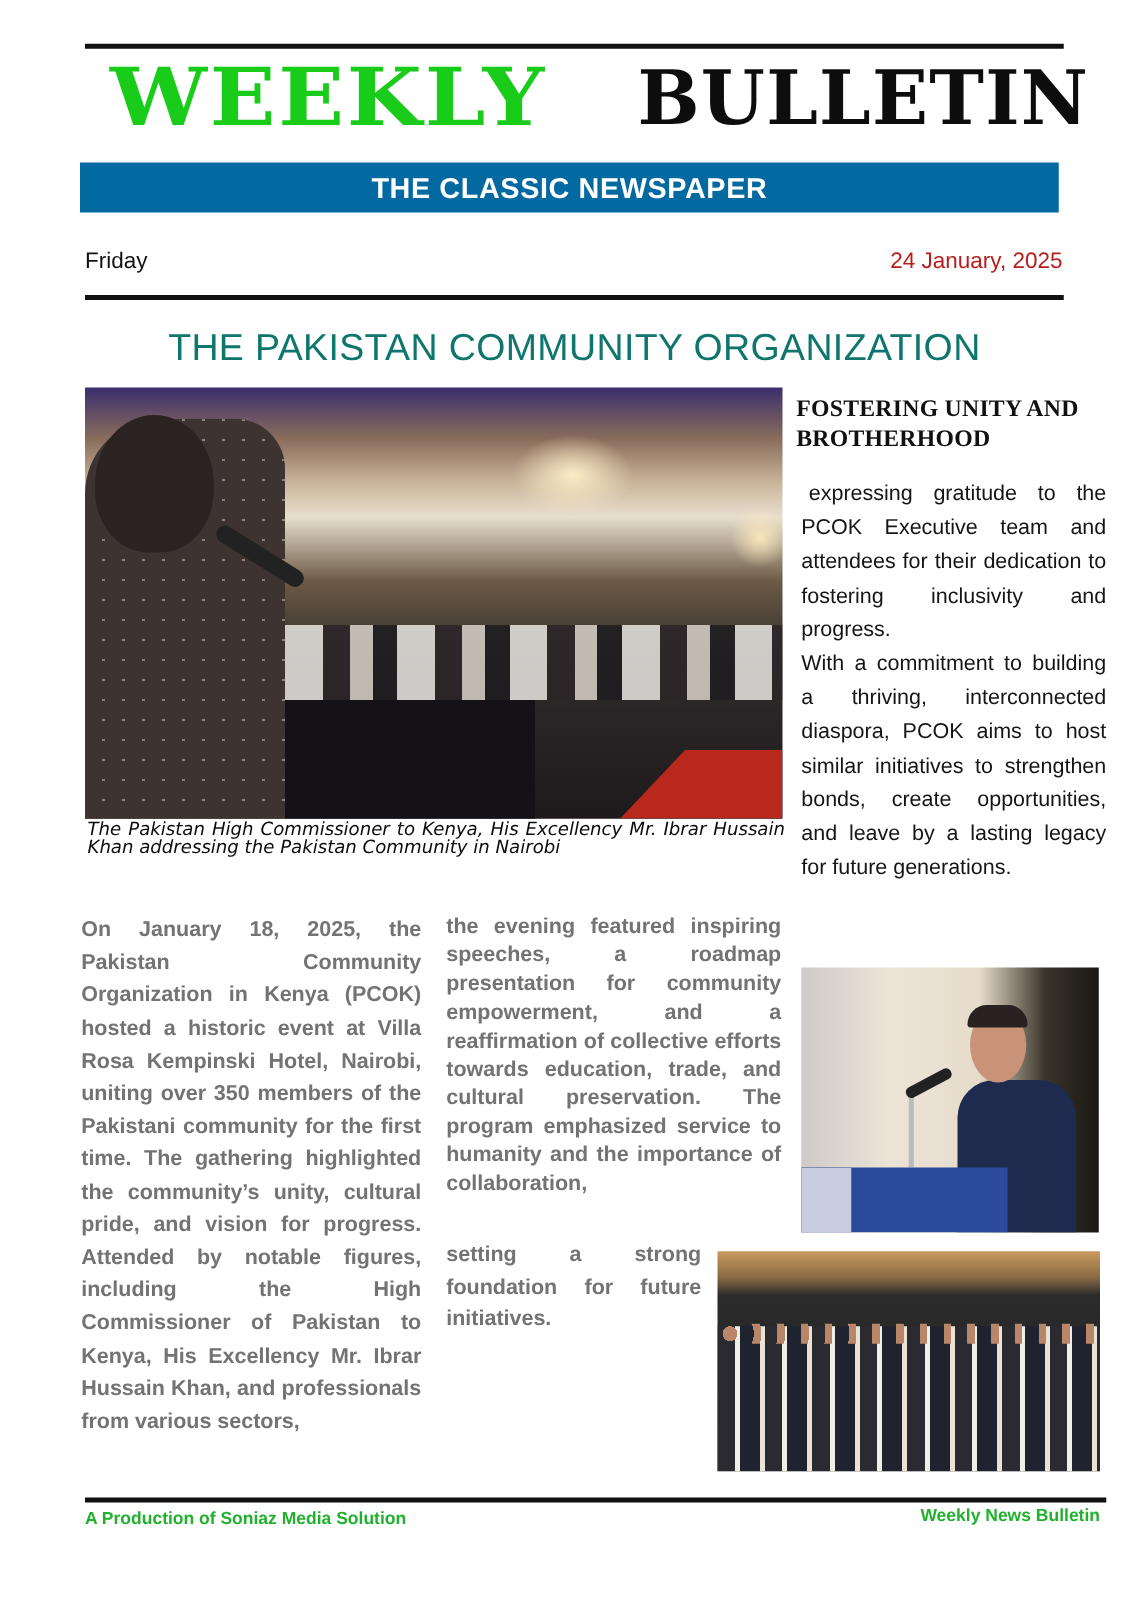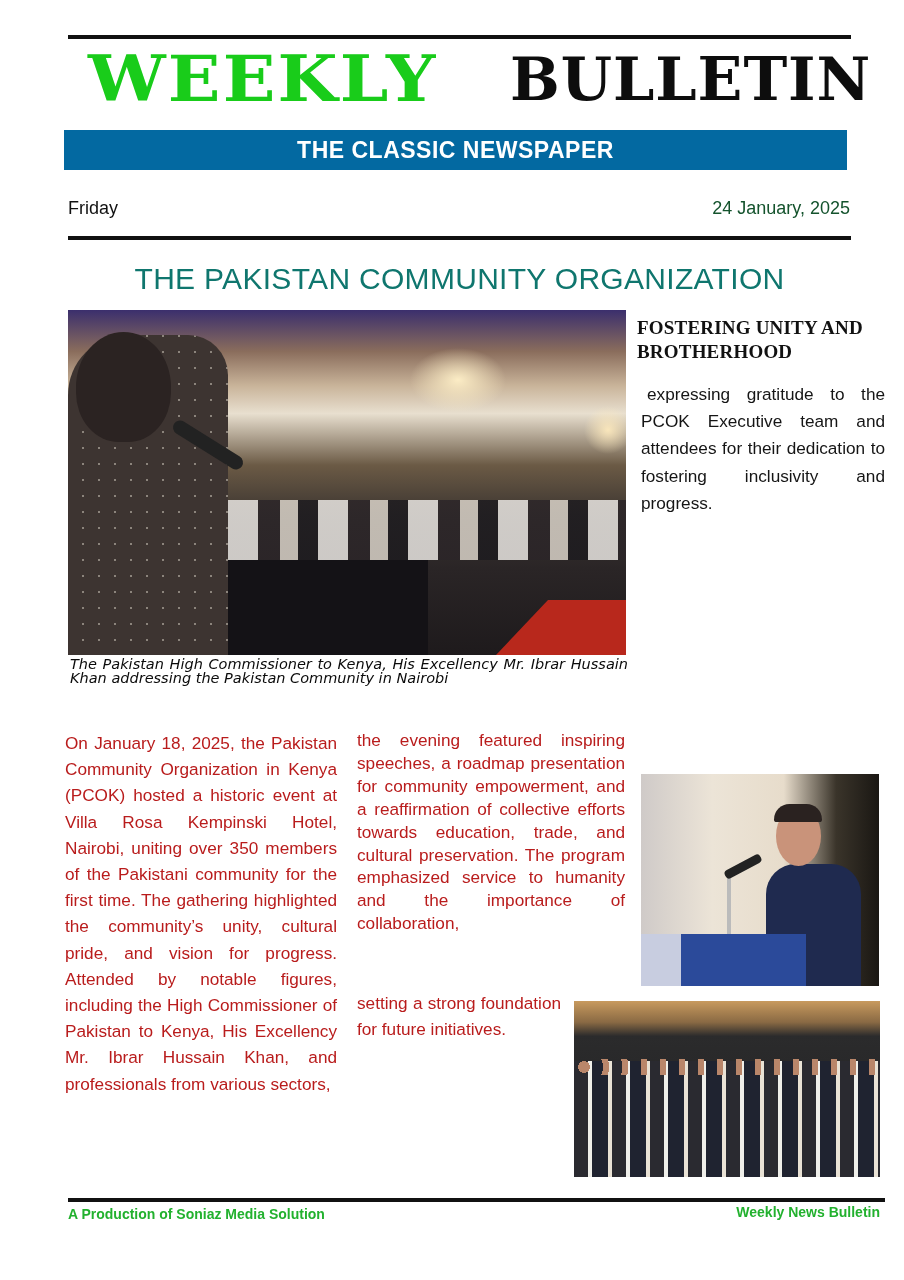--- a/index.html
+++ b/index.html
@@ -13,21 +13,21 @@
       transform:scaleX(1.08); transform-origin:left; }
   .masthead-bulletin { left:510px; top:40px; font-family:"DejaVu Serif", serif; font-weight:bold;
       font-size:60px; letter-spacing:1px; color:#0d0d0d; line-height:78px;
       transform:scaleX(0.98); transform-origin:left; }
 
   .tagline-bar { left:64px; top:130px; width:783px; height:40px; background:#0369a1;
       display:flex; align-items:center; justify-content:center; }
   .tagline-text { color:#fff; font-weight:bold; font-size:23px; letter-spacing:0.5px; }
 
   .dateline-day { left:68px; top:198px; font-size:18px; color:#111; }
-  .dateline-date { right:54px; top:198px; font-size:18px; color:#14532d; }
+  .dateline-date { right:54px; top:198px; font-size:18px; color:#b91c1c; }
 
   .headline { left:68px; top:262px; width:783px; text-align:center; font-size:30px;
       font-weight:normal; color:#0f766e; letter-spacing:0.3px; }
 
   .photo { position:absolute; overflow:hidden; }
   .photo-main { left:68px; top:310px; width:558px; height:345px;
       background:
         radial-gradient(ellipse 60px 40px at 390px 70px, rgba(255,240,200,0.95), rgba(255,220,150,0) 80%),
         radial-gradient(ellipse 30px 30px at 540px 120px, rgba(255,235,190,0.9), rgba(255,220,150,0) 80%),
         linear-gradient(180deg, #3b2f6d 0%, #8a6d5c 12%, #c9b49a 22%, #e8dfcf 30%, #6b5a45 45%, #3a3430 60%, #2a2526 75%, #1e1a1c 100%); }
@@ -47,21 +47,21 @@
 
   .caption { left:70px; top:657px; width:558px; font-family:"DejaVu Sans", sans-serif; font-weight:normal;
       font-style:italic; font-size:14.5px; line-height:14px; text-align:justify; color:#0b0b0b; }
 
   .sidebar-title { left:637px; top:316px; width:250px; font-family:Liberation Serif, serif;
       font-weight:bold; font-size:19px; line-height:24px; color:#111; letter-spacing:0.2px; }
   .sidebar-body { left:641px; top:381px; width:244px; font-size:17.2px; line-height:27.2px;
       text-align:justify; color:#151515; }
   .sidebar-body .p1 { text-indent:6px; }
 
-  .col { position:absolute; font-size:17.2px; line-height:26.2px; text-align:justify; color:#b91c1c; }
+  .col { position:absolute; font-size:17.2px; line-height:26.2px; text-align:justify; color:#737373;font-weight:bold; }
   .col1 { left:65px; top:730px; width:272px; }
   .col2 { left:357px; top:729px; width:268px; line-height:22.9px; }
   .col2b { left:357px; top:991px; width:204px; line-height:25.5px; }
 
   .photo-speaker { left:641px; top:774px; width:238px; height:212px;
       background:linear-gradient(90deg, #cfcac8 0%, #ece4d7 30%, #e7dccb 60%, #3a342a 82%, #1a1713 100%); }
   .photo-speaker .suit { position:absolute; left:125px; top:90px; width:95px; height:122px; background:#1f2a4f; border-radius:30px 30px 0 0; }
   .photo-speaker .face { position:absolute; left:135px; top:32px; width:45px; height:60px; background:#c9937a; border-radius:50%; }
   .photo-speaker .hair { position:absolute; left:133px; top:30px; width:48px; height:18px; background:#2a2220; border-radius:24px 24px 4px 4px; }
   .photo-speaker .lectern { position:absolute; left:0; top:160px; width:165px; height:52px; background:#2b4a9a;
@@ -104,20 +104,21 @@
   <div class="speaker"></div>
   <div class="head"></div>
   <div class="mic"></div>
 </div>
 
 <div class="abs caption">The Pakistan High Commissioner to Kenya, His Excellency Mr. Ibrar Hussain Khan addressing the Pakistan Community in Nairobi</div>
 
 <div class="abs sidebar-title">FOSTERING UNITY AND BROTHERHOOD</div>
 <div class="abs sidebar-body">
   <div class="p1">expressing gratitude to the PCOK Executive team and attendees for their dedication to fostering inclusivity and progress.</div>
+  <div class="p2">With a commitment to building a thriving, interconnected diaspora, PCOK aims to host similar initiatives to strengthen bonds, create opportunities, and leave by a lasting legacy for future generations.</div>
 </div>
 
 <div class="col col1">On January 18, 2025, the Pakistan Community Organization in Kenya (PCOK) hosted a historic event at Villa Rosa Kempinski Hotel, Nairobi, uniting over 350 members of the Pakistani community for the first time. The gathering highlighted the community’s unity, cultural pride, and vision for progress. Attended by notable figures, including the High Commissioner of Pakistan to Kenya, His Excellency Mr. Ibrar Hussain Khan, and professionals from various sectors,</div>
 <div class="col col2">the evening featured inspiring speeches, a roadmap presentation for community empowerment, and a reaffirmation of collective efforts towards education, trade, and cultural preservation. The program emphasized service to humanity and the importance of collaboration,</div>
 <div class="col col2b">
   <div>setting a strong foundation for future initiatives.</div>
 </div>
 
 <div class="photo photo-speaker" aria-label="photo-speaker-at-blue-lectern">
   <div class="suit"></div>

